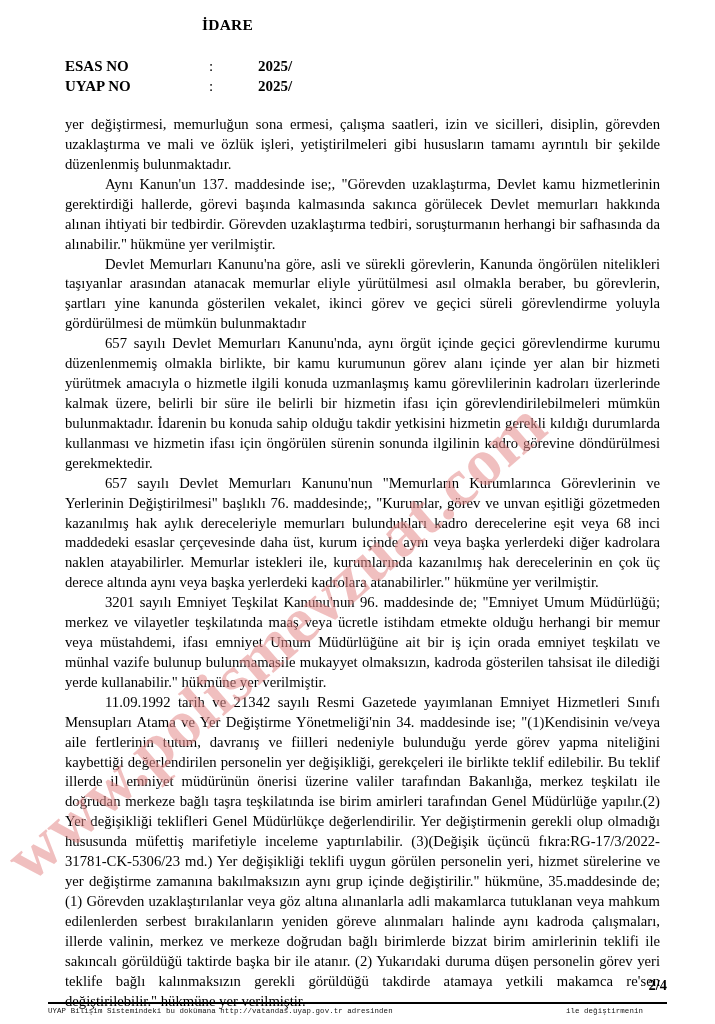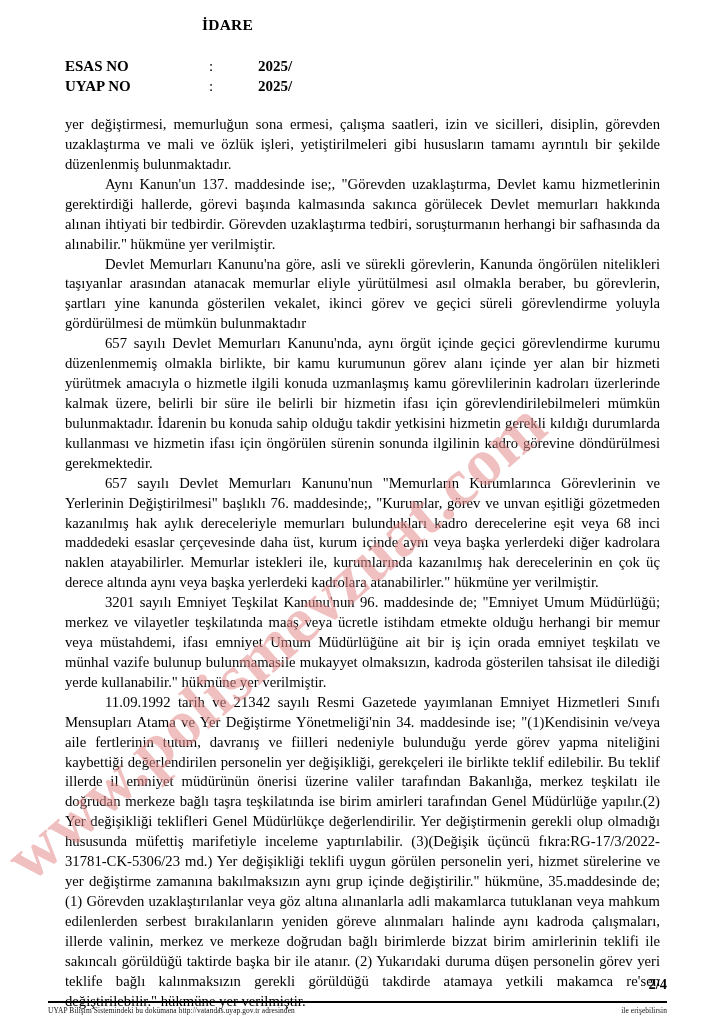--- a/index.html
+++ b/index.html
@@ -129,22 +129,22 @@
   }
   .footer-rule {
     height: 1.6px;
     background: #000000;
     margin: 0 48px 0 48px;
   }
   .footer-row {
     display: flex;
     justify-content: space-between;
     align-items: baseline;
-    padding: 3px 48px 9px 48px;
-    font-family: Liberation Serif, serif;
+    padding: 3px 72px 9px 48px;
+    font-family: Liberation Mono, monospace;
     font-size: 7.4px;
     letter-spacing: 0.1px;
     color: #111111;
     text-align: center;
   }
   .footer-left { white-space: nowrap; }
   .footer-right { white-space: nowrap; }
 </style>
 </head>
 <body>
@@ -183,17 +183,17 @@
       <p>3201 sayılı Emniyet Teşkilat Kanunu'nun 96. maddesinde de; "Emniyet Umum Müdürlüğü; merkez ve vilayetler teşkilatında maaş veya ücretle istihdam etmekte olduğu herhangi bir memur veya müstahdemi, ifası emniyet Umum Müdürlüğüne ait bir iş için orada emniyet teşkilatı ve münhal vazife bulunup bulunmamasile mukayyet olmaksızın, kadroda gösterilen tahsisat ile dilediği yerde kullanabilir." hükmüne yer verilmiştir.</p>
       <p>11.09.1992 tarih ve 21342 sayılı Resmi Gazetede yayımlanan Emniyet Hizmetleri Sınıfı Mensupları Atama ve Yer Değiştirme Yönetmeliği'nin 34. maddesinde ise; "(1)Kendisinin ve/veya aile fertlerinin tutum, davranış ve fiilleri nedeniyle bulunduğu yerde görev yapma niteliğini kaybettiği değerlendirilen personelin yer değişikliği, gerekçeleri ile birlikte teklif edilebilir. Bu teklif illerde il emniyet müdürünün önerisi üzerine valiler tarafından Bakanlığa, merkez teşkilatı ile doğrudan merkeze bağlı taşra teşkilatında ise birim amirleri tarafından Genel Müdürlüğe yapılır.(2) Yer değişikliği teklifleri Genel Müdürlükçe değerlendirilir. Yer değiştirmenin gerekli olup olmadığı hususunda müfettiş marifetiyle inceleme yaptırılabilir. (3)(Değişik üçüncü fıkra:RG-17/3/2022-31781-CK-5306/23 md.) Yer değişikliği teklifi uygun görülen personelin yeri, hizmet sürelerine ve yer değiştirme zamanına bakılmaksızın aynı grup içinde değiştirilir." hükmüne, 35.maddesinde de; (1) Görevden uzaklaştırılanlar veya göz altına alınanlarla adli makamlarca tutuklanan veya mahkum edilenlerden serbest bırakılanların yeniden göreve alınmaları halinde aynı kadroda çalışmaları, illerde valinin, merkez ve merkeze doğrudan bağlı birimlerde bizzat birim amirlerinin teklifi ile sakıncalı görüldüğü taktirde başka bir ile atanır. (2) Yukarıdaki duruma düşen personelin görev yeri teklife bağlı kalınmaksızın gerekli görüldüğü takdirde atamaya yetkili makamca re'sen değiştirilebilir." hükmüne yer verilmiştir.</p>
     </div>
   </div>
 
   <div class="page-footer">
     <div class="page-number">2/4</div>
     <div class="footer-rule"></div>
     <div class="footer-row">
       <span class="footer-left">UYAP Bilişim Sistemindeki bu dokümana http://vatandas.uyap.gov.tr adresinden</span>
-      <span class="footer-right">ile erişebilirsin</span>
+      <span class="footer-right">ile değiştirmenin</span>
     </div>
   </div>
 
 </div>
 
 </body></html>

